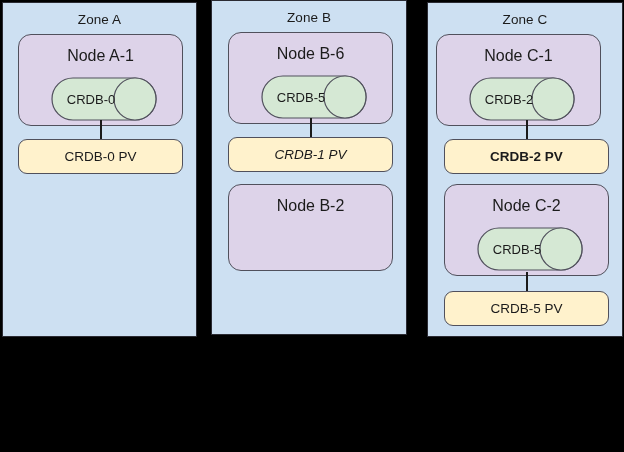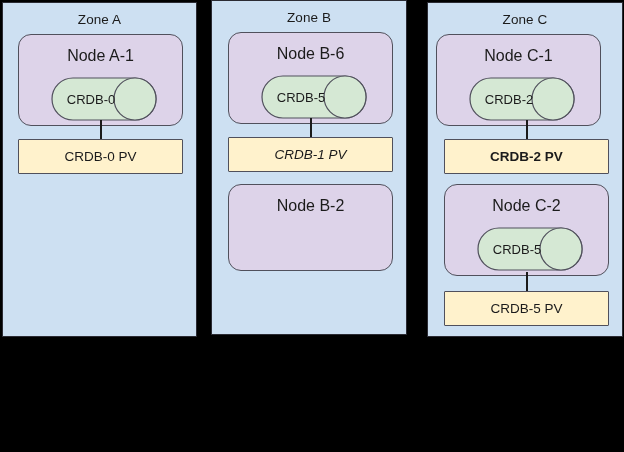--- a/index.html
+++ b/index.html
@@ -79,21 +79,21 @@
     font-size: 13px;
     color: #1b1b1b;
     pointer-events: none;
   }
 
   
   .pv {
     position: absolute;
     background: #fff2cc;
     border: 1px solid #50505c;
-    border-radius: 1px;
+    border-radius: 9px;
     box-sizing: border-box;
     display: flex;
     align-items: center;
     justify-content: center;
   }
   .pv-label {
     font-size: 13.5px;
     color: #1b1b1b;
   }
 

